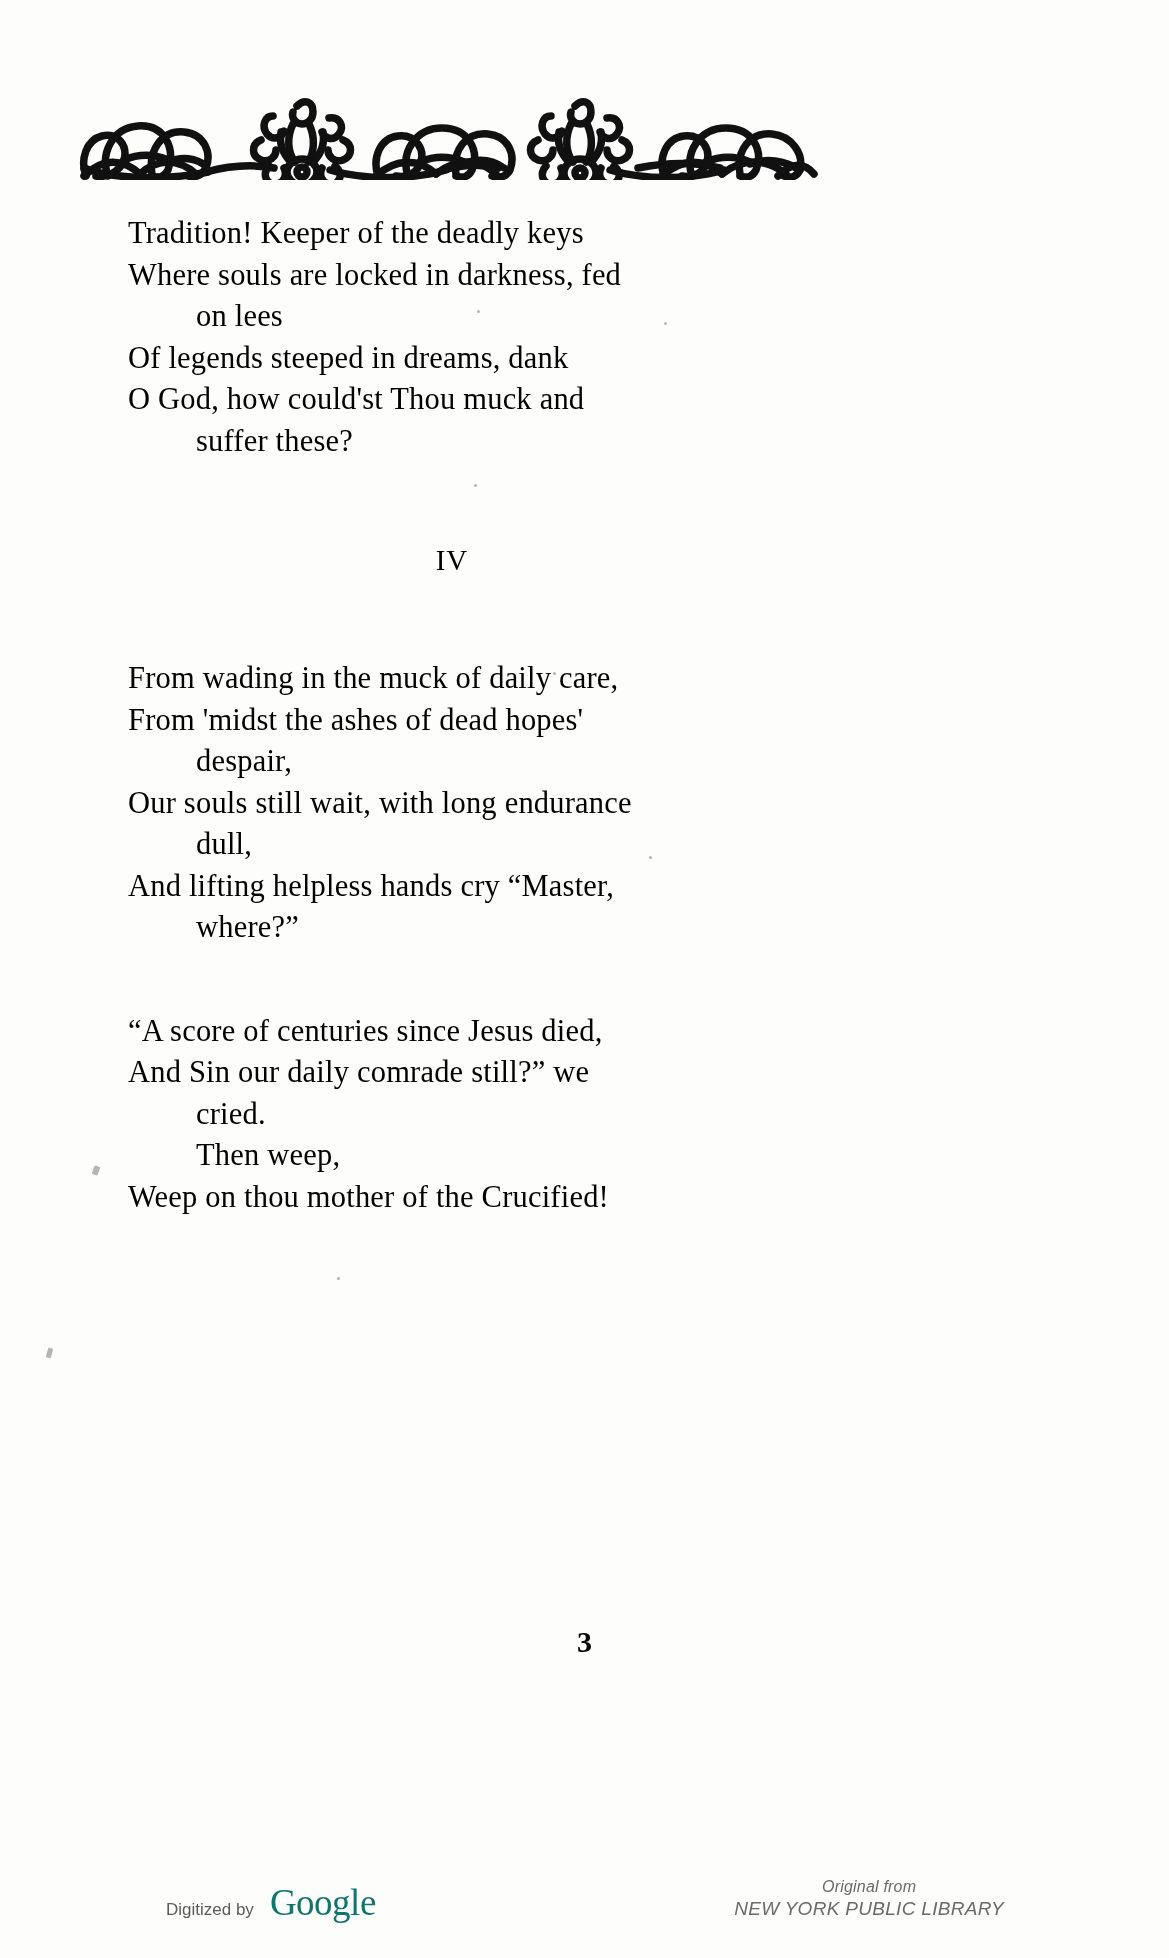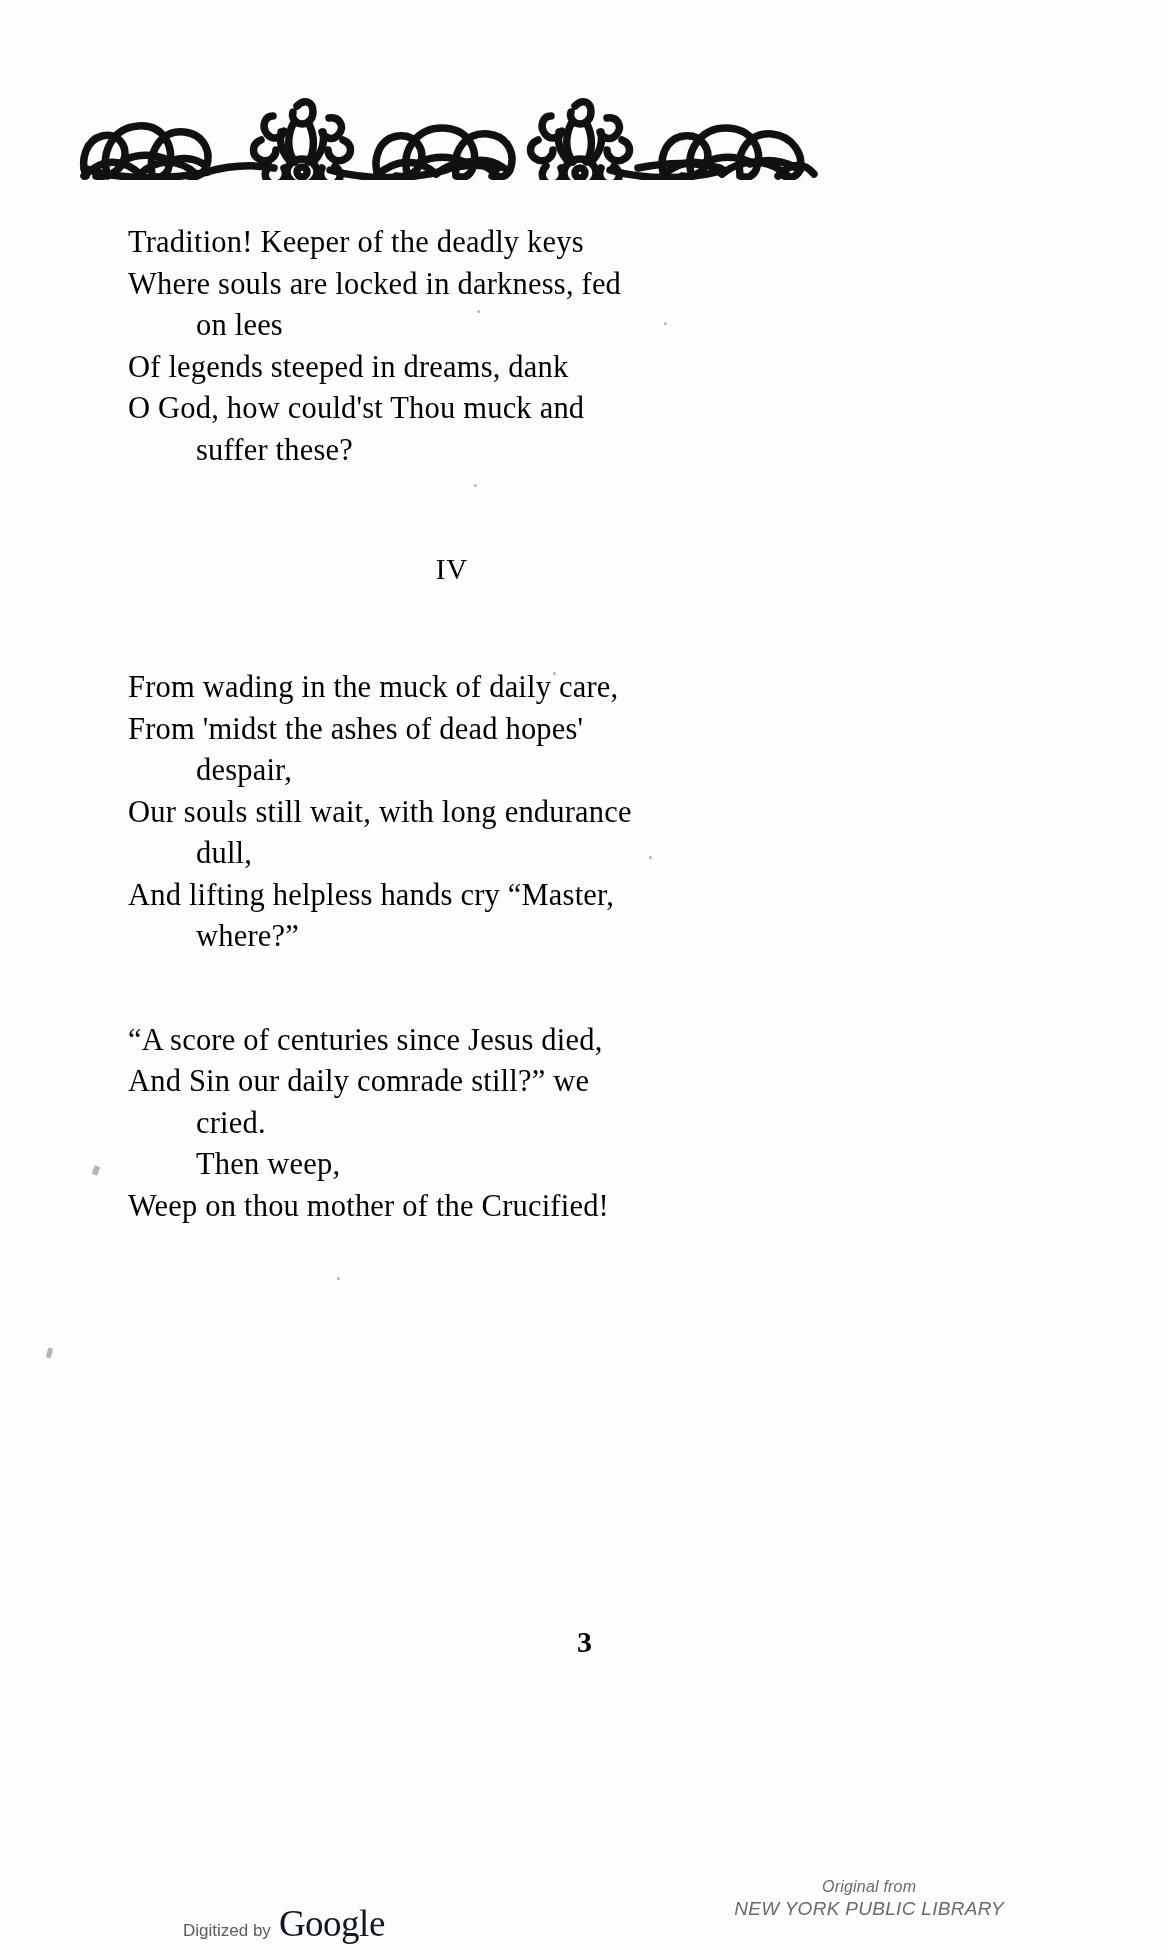--- a/index.html
+++ b/index.html
@@ -30,21 +30,21 @@
   .ornament-wrap svg {
     display: block;
     width: 100%;
     height: 100%;
   }
 
   
   .poem {
     position: absolute;
     left: 128px;
-    top: 222px;
+    top: 213px;
     width: 790px;
   }
   .stanza {
     margin: 0 0 0 0;
   }
   .line {
     font-size: 30.5px;
     line-height: 41.5px;
     letter-spacing: 0.2px;
     white-space: pre;
@@ -78,39 +78,38 @@
   
   .footer {
     position: absolute;
     left: 0;
     top: 1870px;
     width: 1169px;
     height: 70px;
   }
   .footer-left {
     position: absolute;
-    left: 183px;
+    left: 166px;
     top: 14px;
     display: flex;
     align-items: baseline;
-    gap: 8px;
+    gap: 16px;
   }
   .digitized-label {
     font-family: "Liberation Sans", sans-serif;
     font-size: 17px;
     color: #5b5b5b;
   }
   .google-logo {
     font-family: "Liberation Serif", serif;
     font-size: 37px;
     letter-spacing: -0.5px;
     line-height: 1;
-    color: #0f172a;
+    color: #0f766e;
     white-space: nowrap;
-    margin-top: 21px;
   }
   .footer-right {
     position: absolute;
     right: 165px;
     top: 6px;
     text-align: center;
     font-family: "Liberation Sans", sans-serif;
     color: #6a6a6a;
     font-style: italic;
   }

